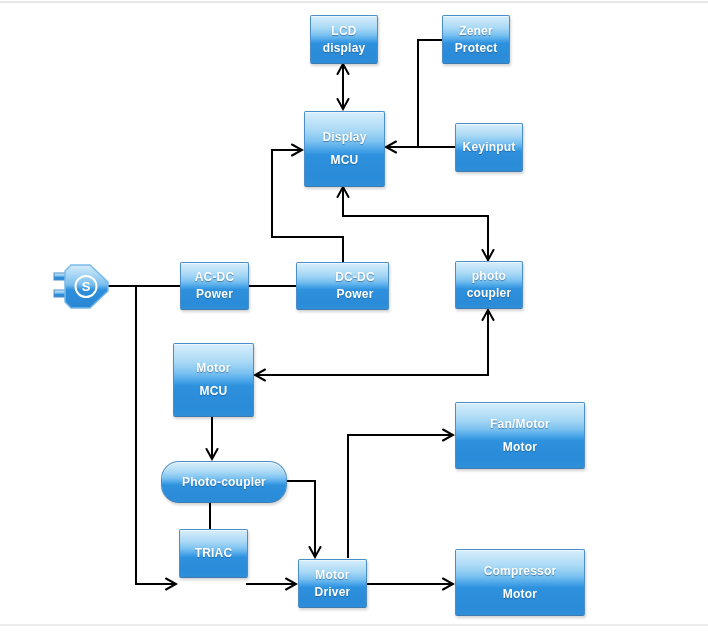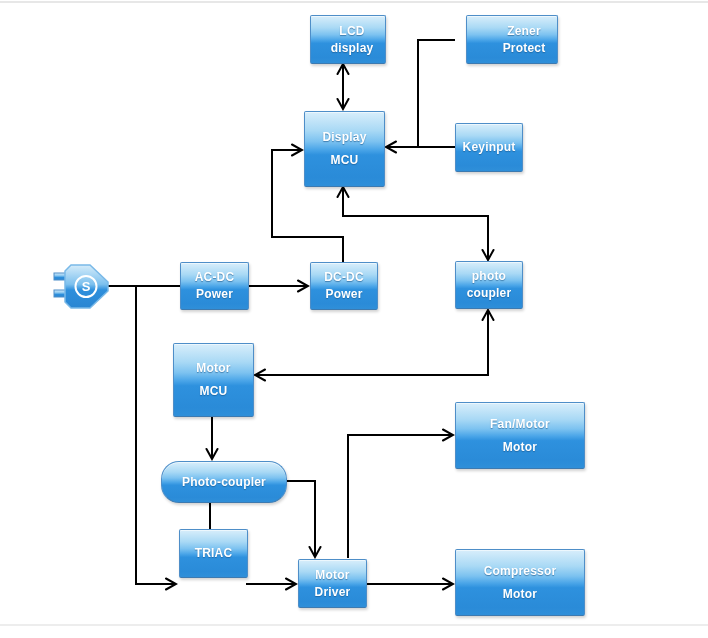--- a/index.html
+++ b/index.html
@@ -66,45 +66,45 @@
         <stop offset="1" stop-color="#2a86d2"></stop>
       </linearGradient>
     </defs>
     <rect x="6" y="15" width="13" height="7" fill="url(#plugGrad)" stroke="#4e8ec8"></rect>
     <rect x="6" y="32" width="13" height="7" fill="url(#plugGrad)" stroke="#4e8ec8"></rect>
     <polygon points="23,7 42,7 60,24 60,33 42,50 23,50 17,44 17,13" fill="url(#plugGrad)" stroke="#79b9e8" stroke-width="1.5"></polygon>
     <circle cx="38" cy="28.5" r="10.5" fill="none" stroke="#ffffff" stroke-width="2"></circle>
     <text x="38" y="33" text-anchor="middle" fill="#ffffff" font-family="Liberation Sans, sans-serif" font-size="13" font-weight="bold">S</text>
   </svg>
 
-  <div class="node" style="left:310px;top:15px;width:66px;height:47px;padding-left:8px;">
+  <div class="node" style="left:310px;top:15px;width:66px;height:47px;">
     <span>LCD</span>
     <span>display</span>
   </div>
 
-  <div class="node" style="left:466px;top:15px;width:66px;height:47px;padding-left:24px;">
+  <div class="node" style="left:442px;top:15px;width:66px;height:47px;">
     <span>Zener</span>
     <span>Protect</span>
   </div>
 
   <div class="node tall" style="left:304px;top:111px;width:79px;height:74px;">
     <span>Display</span>
     <span>MCU</span>
   </div>
 
   <div class="node" style="left:455px;top:123px;width:66px;height:47px;">
     <span>Keyinput</span>
   </div>
 
   <div class="node" style="left:180px;top:262px;width:67px;height:46px;">
     <span>AC-DC</span>
     <span>Power</span>
   </div>
 
-  <div class="node" style="left:310px;top:262px;width:66px;height:46px;">
+  <div class="node" style="left:296px;top:262px;width:66px;height:46px;padding-left:25px;">
     <span>DC-DC</span>
     <span>Power</span>
   </div>
 
   <div class="node" style="left:455px;top:261px;width:66px;height:46px;">
     <span>photo</span>
     <span>coupler</span>
   </div>
 
   <div class="node tall" style="left:173px;top:343px;width:79px;height:72px;">

